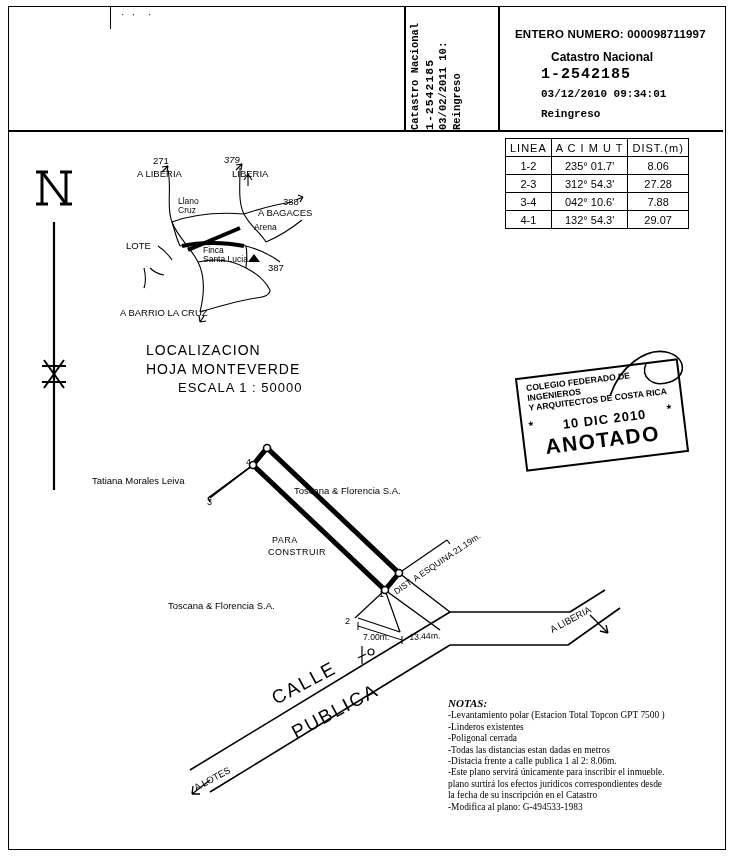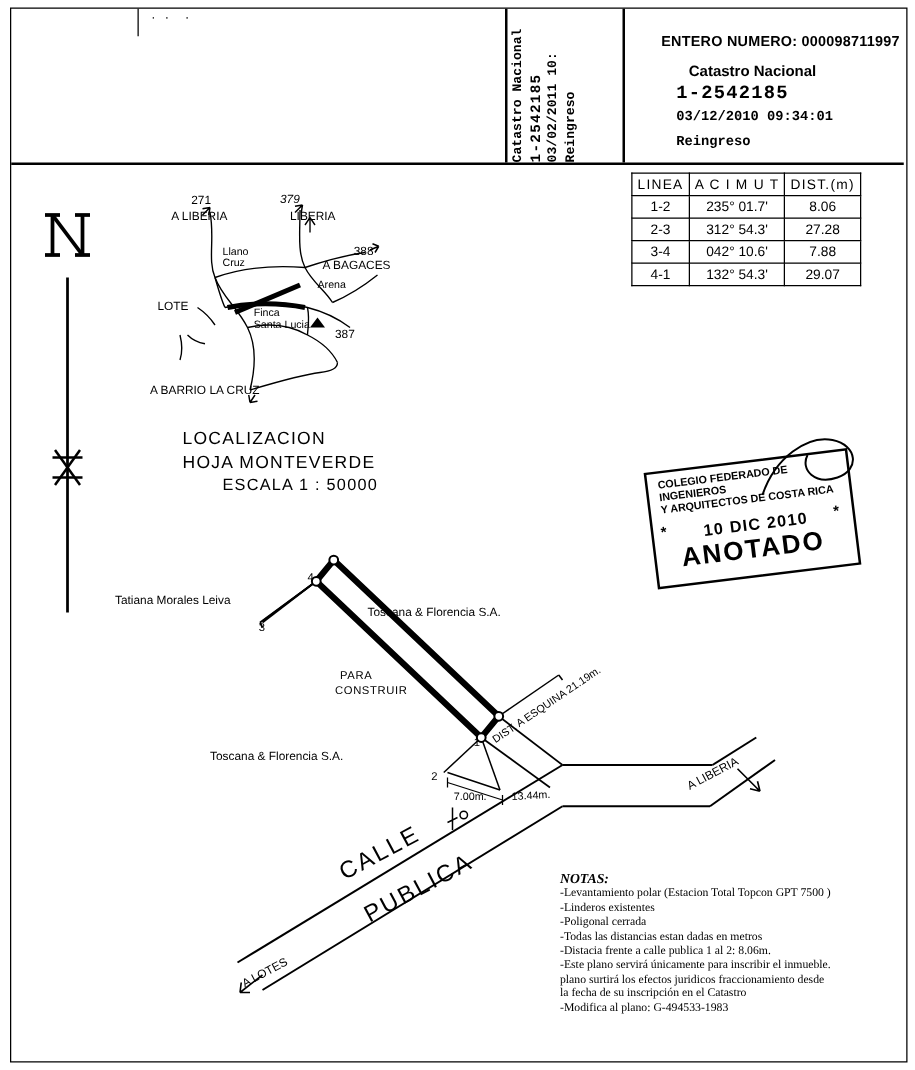--- a/index.html
+++ b/index.html
@@ -5,21 +5,21 @@
   html,body{margin:0;padding:0;background:#fff;}
   body{width:732px;height:856px;font-family:"Liberation Sans",sans-serif;color:#000;}
   #sheet{position:relative;width:732px;height:856px;overflow:hidden;background:#fff;}
   .frame{position:absolute;left:8px;top:6px;width:716px;height:842px;border:1.5px solid #000;}
   .hline{position:absolute;background:#000;}
   .abs{position:absolute;}
   .t{position:absolute;white-space:pre;font-family:"Liberation Sans",sans-serif;}
   .mono{font-family:"Liberation Mono",monospace;}
 
   
-  #hdr-title{left:501px;top:28px;font-size:11.5px;font-weight:bold;letter-spacing:0.2px;padding-left:28px;}
+  #hdr-title{left:487px;top:28px;font-size:11.5px;font-weight:bold;letter-spacing:0.2px;padding-left:28px;}
   #hdr-cn{left:551px;top:50px;font-size:12px;font-weight:bold;}
   #hdr-num{left:541px;top:66px;font-size:15px;font-weight:bold;letter-spacing:1px;}
   #hdr-date{left:541px;top:88px;font-size:11px;font-weight:bold;}
   #hdr-re{left:541px;top:108px;font-size:11px;font-weight:bold;}
 
   
   .vert{transform-origin:left top;transform:rotate(-90deg);}
   #v1{left:409px;top:130px;font-size:10.5px;font-weight:bold;}
   #v2{left:423px;top:130px;font-size:11.5px;font-weight:bold;letter-spacing:1px;}
   #v3{left:437px;top:130px;font-size:10.5px;font-weight:bold;}
@@ -269,18 +269,18 @@
   <div class="t plabel" style="left:192px;top:783px;transform-origin:left top;transform:rotate(-28deg);">A LOTES</div>
 
   <div id="notes">
     <div class="nt-title">NOTAS:</div>
     <div class="ln">-Levantamiento polar (Estacion Total Topcon GPT 7500 )</div>
     <div class="ln">-Linderos existentes</div>
     <div class="ln">-Poligonal cerrada</div>
     <div class="ln">-Todas las distancias estan dadas en metros</div>
     <div class="ln">-Distacia frente a calle publica 1 al 2: 8.06m.</div>
     <div class="ln">-Este plano servirá únicamente para inscribir el inmueble.</div>
-    <div class="ln">  plano surtirá los efectos juridicos fraccionamiento desde</div>
+    <div class="ln">  plano surtirá los efectos juridicos correspondientes desde</div>
     <div class="ln">  la fecha de su inscripción en el Catastro</div>
     <div class="ln">-Modifica al plano: G-494533-1983</div>
   </div>
 
 </div>
 
 </body></html>

